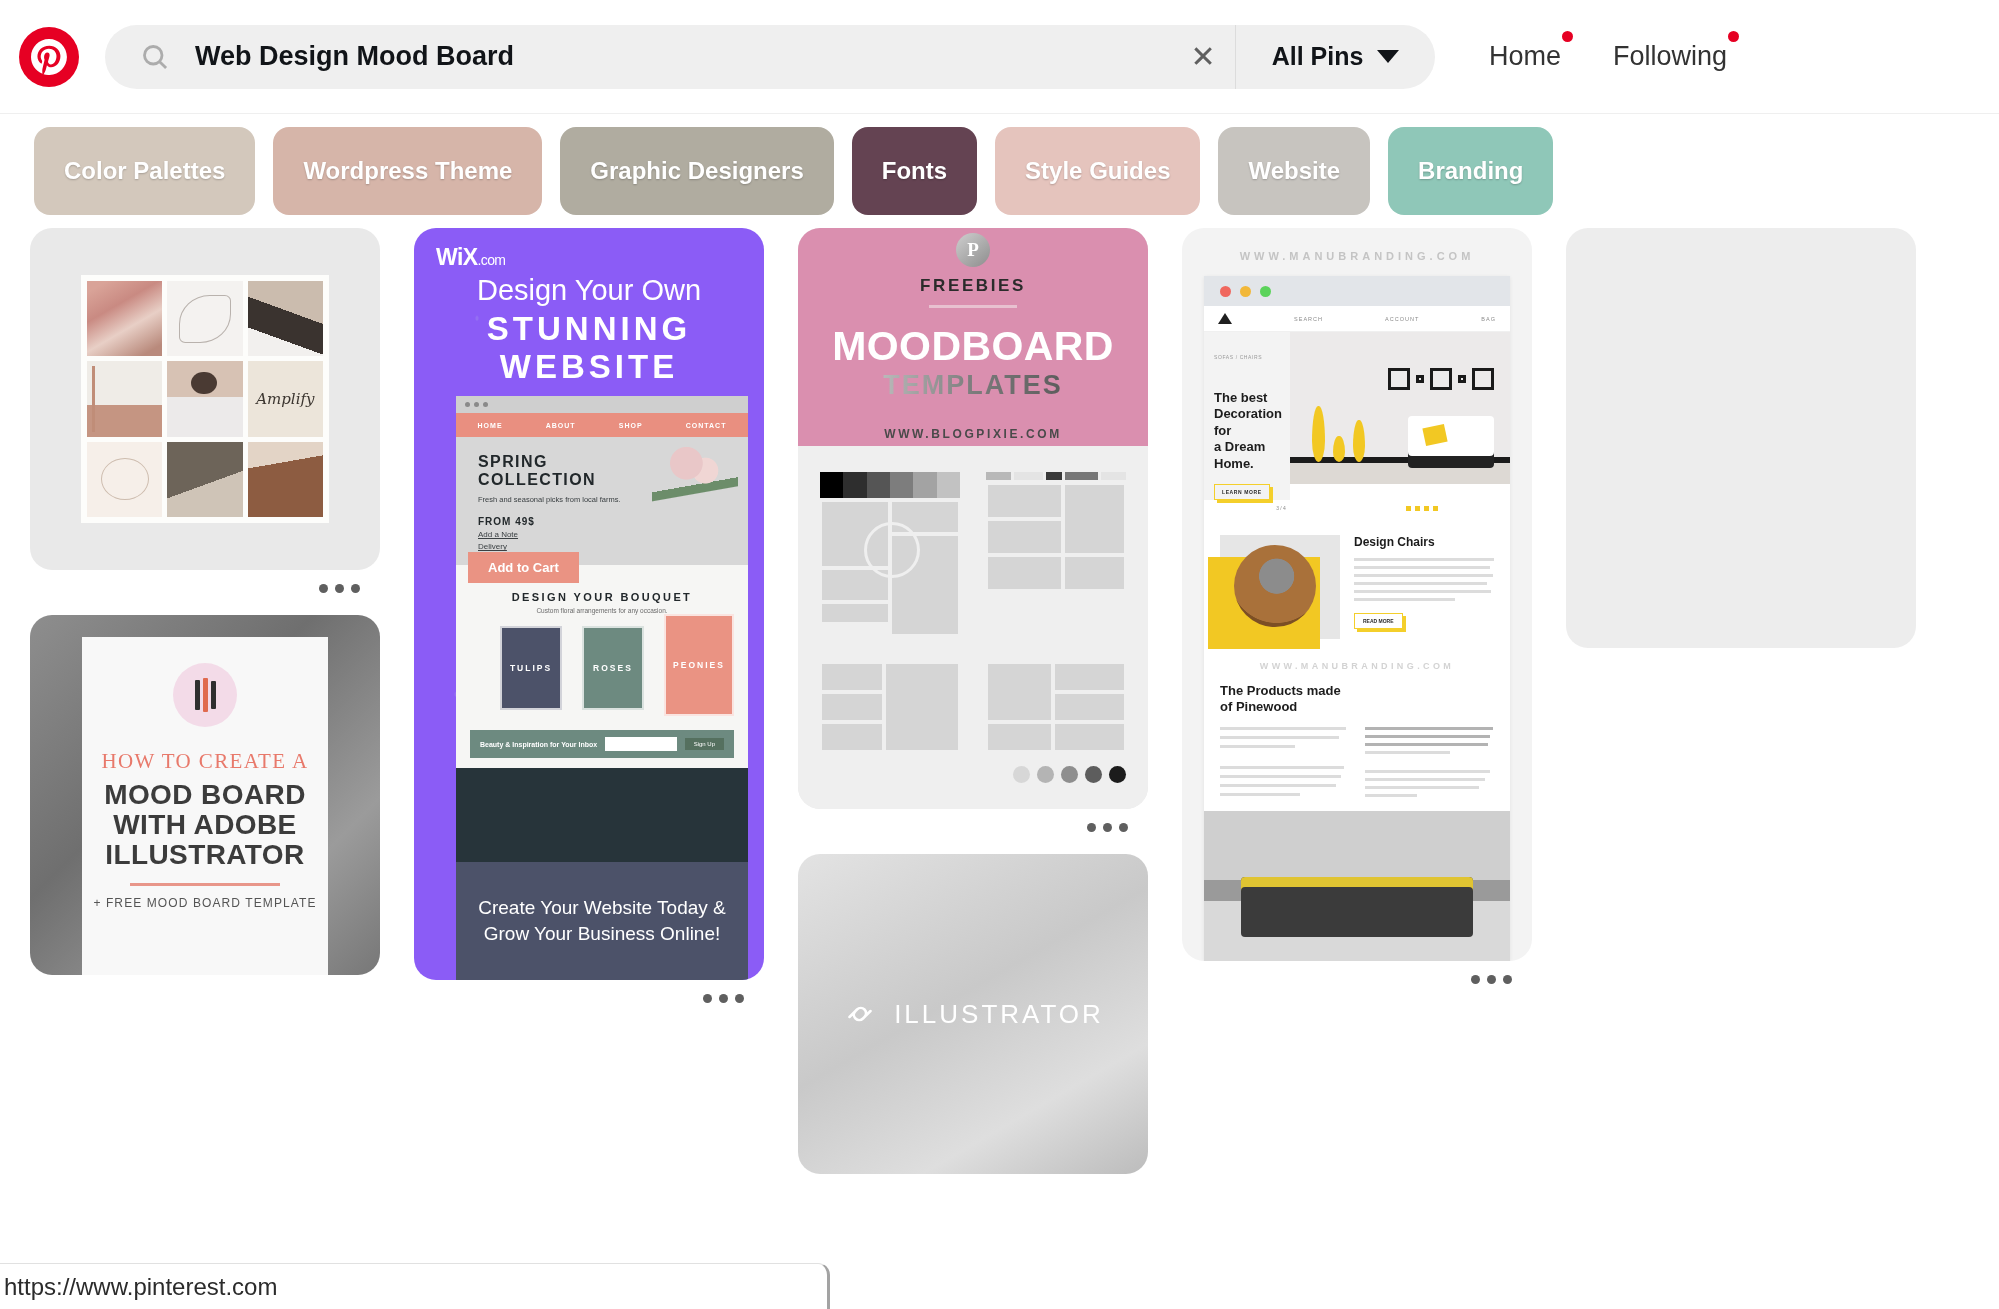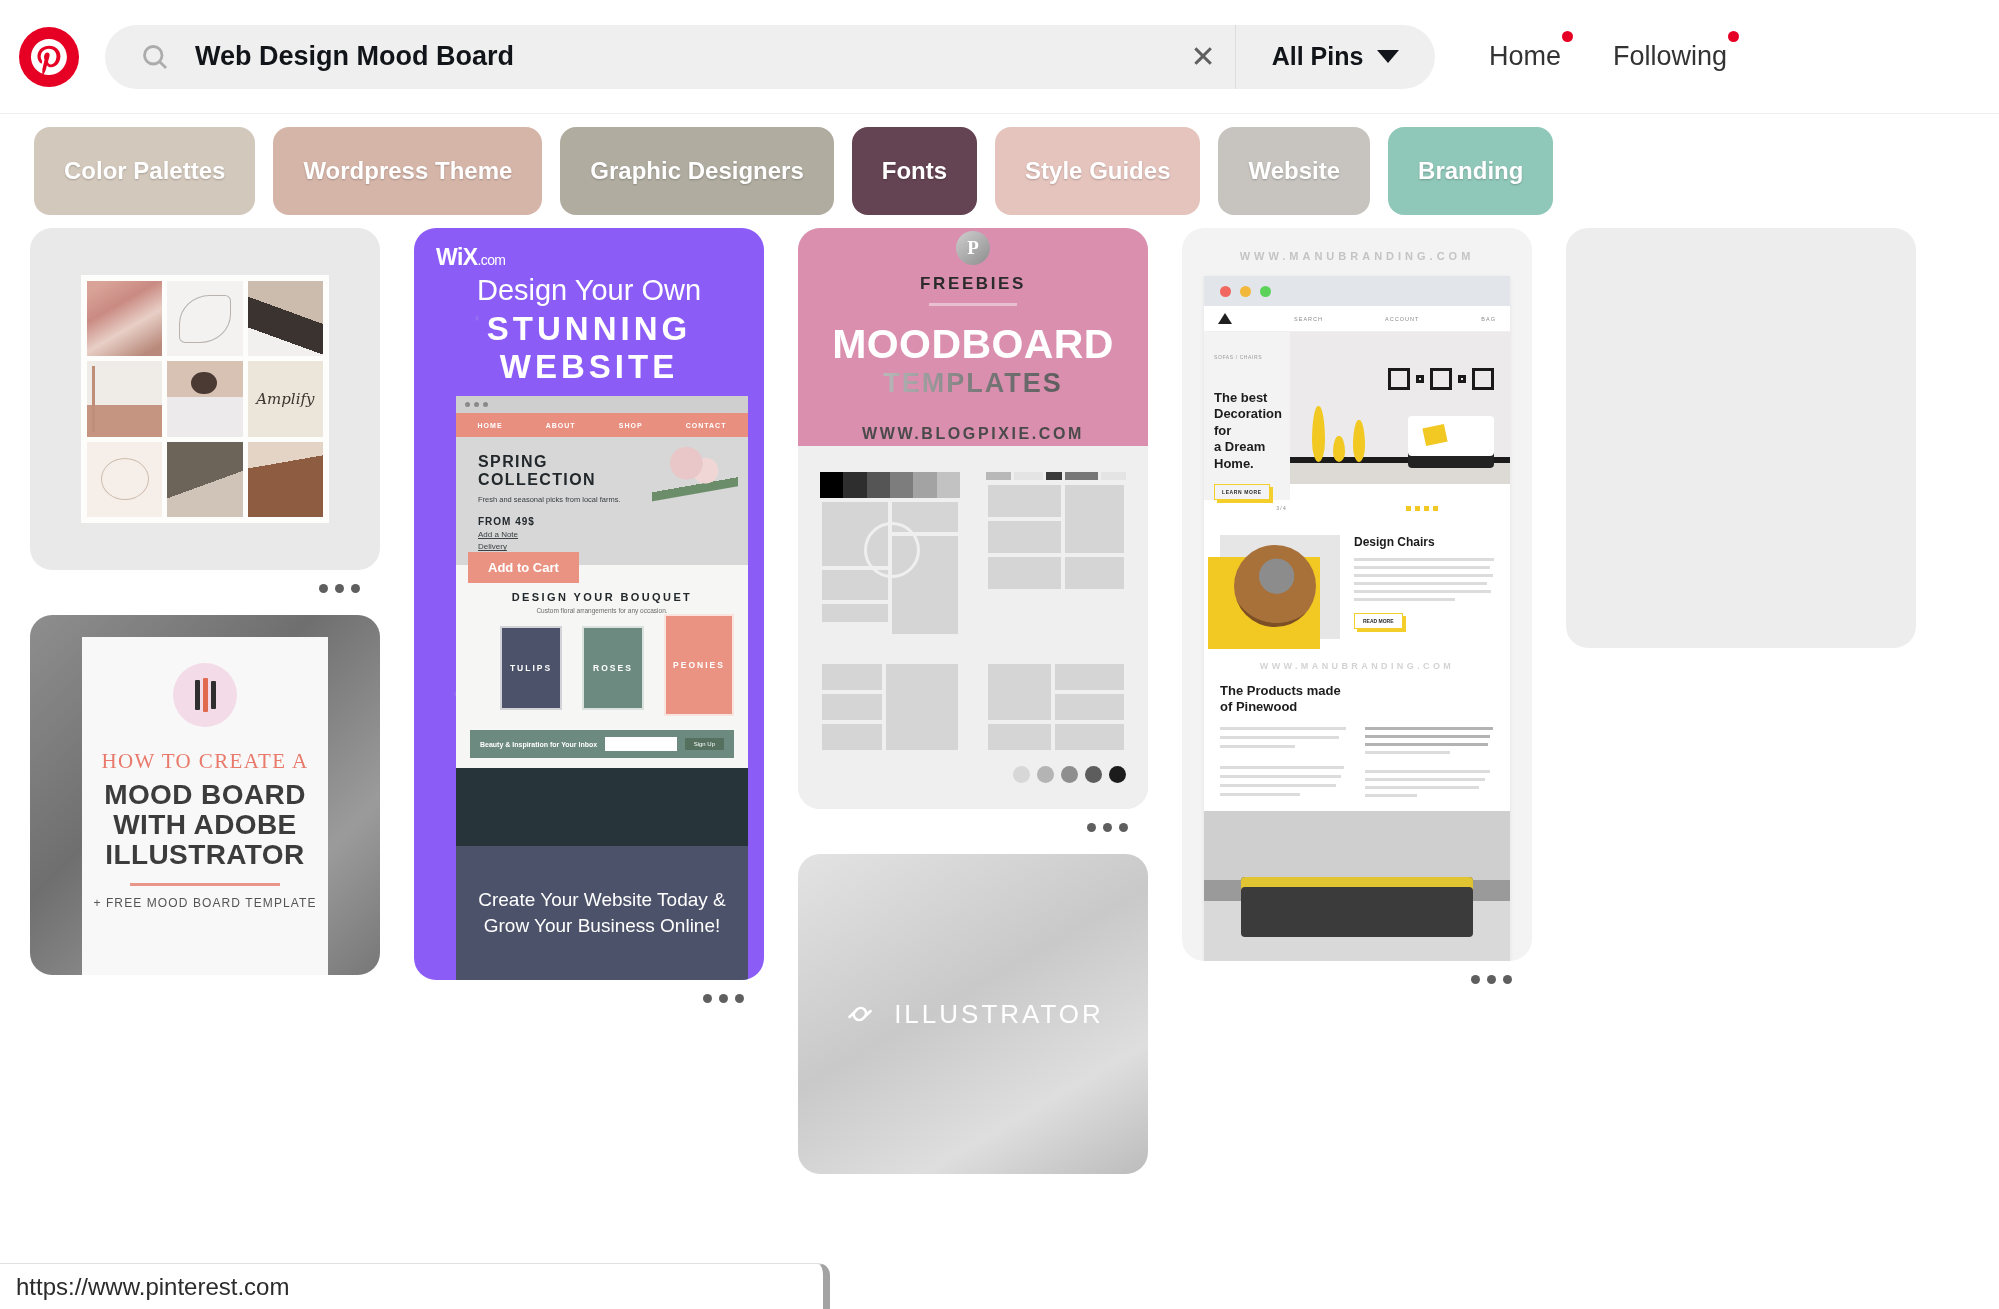--- a/index.html
+++ b/index.html
@@ -195,34 +195,34 @@
   .flowers{display:flex;justify-content:flex-end;align-items:flex-start;gap:20px;margin-top:12px;}
   .fl{width:62px;height:84px;display:flex;align-items:center;justify-content:center;
       color:#fff;font-size:8.5px;letter-spacing:2px;font-weight:600;border:2px solid rgba(255,255,255,.75);}
   .fl.tulips{background:#4c5269;}
   .fl.roses{background:#6d8a80;}
   .fl.peonies{background:#ea9383;width:70px;height:102px;margin-top:-12px;}
   .mock-news{background:#6d8a80;margin-top:14px;padding:7px 10px;display:flex;align-items:center;gap:8px;}
   .mock-news span{color:#fff;font-size:7px;font-weight:700;white-space:nowrap;}
   .mock-news .fld{flex:1;height:14px;background:#fff;}
   .mock-news .sub{background:#55705f;color:#fff;font-size:6px;padding:3px 9px;}
-  .wix-cta{position:absolute;left:42px;right:16px;bottom:0;height:134px;background:#4c5269;
+  .wix-cta{position:absolute;left:42px;right:16px;bottom:0;height:118px;background:#4c5269;
            display:flex;flex-direction:column;align-items:center;justify-content:center;}
   .wix-cta div{color:#fff;font-size:19px;font-weight:300;line-height:1.38;text-align:center;}
 
   
   .mb-head{height:218px;background:#da8faf;display:flex;flex-direction:column;align-items:center;justify-content:center;}
   .mb-logo{width:34px;height:34px;border-radius:50%;background:linear-gradient(140deg,#cfcfcf,#8d8d8d);
            display:flex;align-items:center;justify-content:center;color:#fff;font-family:"Liberation Serif",serif;font-size:19px;font-weight:700;}
   .mb-free{color:#2b2b2b;font-size:17px;font-weight:800;letter-spacing:2.6px;margin-top:9px;}
   .mb-rule{width:88px;height:3px;background:#e8c1d0;margin-top:9px;}
   .mb-t1{color:#fff;font-size:41px;font-weight:800;letter-spacing:.4px;margin-top:18px;line-height:1;}
   .mb-t2{font-size:27px;font-weight:800;letter-spacing:2px;margin-top:3px;
          background:linear-gradient(90deg,#b9b9b9,#7c7c7c,#5c5c5c);-webkit-background-clip:text;background-clip:text;color:transparent;}
-  .mb-url{color:#4a4a4a;font-size:16px;letter-spacing:2.6px;font-weight:700;margin-top:26px;}
+  .mb-url{color:#4a4a4a;font-size:12px;letter-spacing:2.6px;font-weight:700;margin-top:26px;}
   .mb-body{background:#efefef;padding:26px 22px 26px;}
   .mb-grid{display:grid;grid-template-columns:1fr 1fr;gap:26px;}
   .tpl{background:#d5d5d5;}
   .tpl .swatches{display:flex;height:26px;}
   .tpl .swatches i{flex:1;display:block;}
   .blk{background:#d5d5d5;border:2px solid #efefef;}
   .mb-dots{display:flex;justify-content:flex-end;gap:7px;padding-top:14px;}
   .mb-dots i{width:17px;height:17px;border-radius:50%;display:block;}
 
   
@@ -277,23 +277,23 @@
   .mu-cols i.b{background:#b3b3b3;}
   .mu-sofa{height:150px;background:linear-gradient(180deg,#cfcfcf 0 46%,#9a9a9a 46% 60%,#d9d9d9 60%);position:relative;}
   .mu-sofa:after{content:"";position:absolute;left:12%;right:12%;bottom:16%;height:40%;background:#3b3b3b;border-radius:4px;
      box-shadow: inset 0 10px 0 #e0c432;}
 
   
   .statusbar{
     position:absolute;left:0;bottom:0;
     width:830px;height:46px;
     background:#ffffff;border-top-right-radius:12px;
-    border-top:1px solid #e1e1e1;border-right:7px solid #a3a3a3;
+    border-top:1px solid #e1e1e1;border-right:3px solid #a3a3a3;
     display:flex;align-items:center;
-    padding-left:16px;
+    padding-left:4px;
     z-index:60;
   }
   .statusbar span{font-size:24px;color:#2b2b2b;font-family:"Liberation Sans",sans-serif;}
 </style>
 </head>
 <body>
 
 <div class="header">
 
   <div class="pin-logo">

